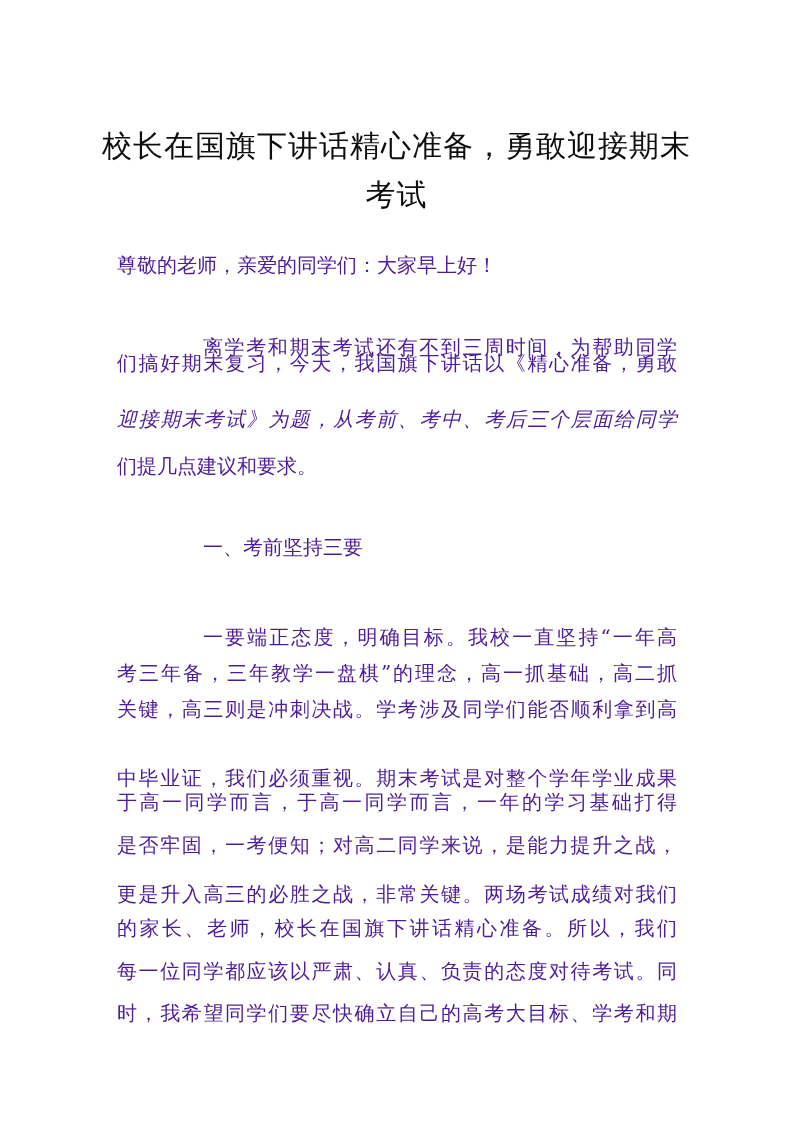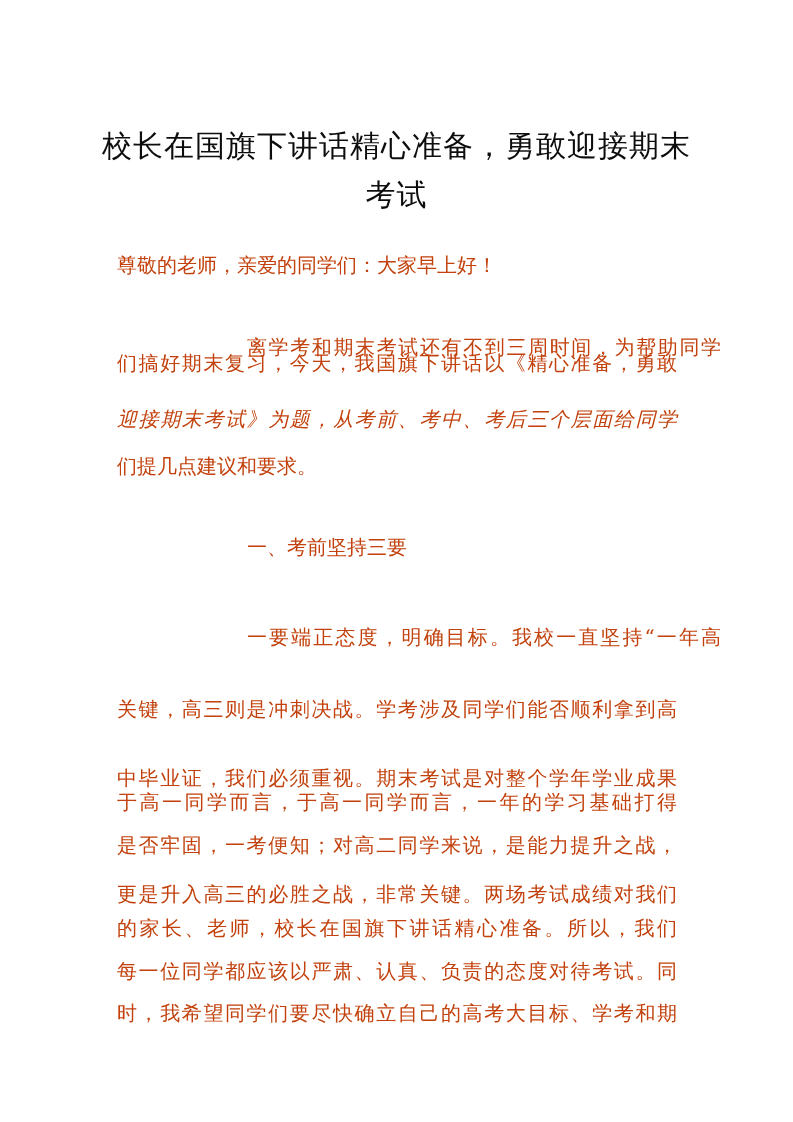--- a/index.html
+++ b/index.html
@@ -31,53 +31,53 @@
     letter-spacing: 1px;
     color: #0d0d0d;
     white-space: nowrap;
   }
   .line {
     position: absolute;
     left: 117px;
     width: 560px;
     font-size: 20px;
     line-height: 30px;
-    color: #c2410c;
+    color: #4c1d95;
     white-space: nowrap;
     text-align: justify;
     text-align-last: justify;
     letter-spacing: 0px;
   }
   .line.last {
     text-align-last: left;
   }
   .line.indent {
     left: 203px;
     width: 474px;
-    margin-left: 44px;
   }
 </style>
 </head>
 <body>
 
 <div class="page">
 
   <div class="title-line" style="top:175px;">考试</div>
   <div class="title-line" style="top:126px;">校长在国旗下讲话精心准备，勇敢迎接期末</div>
 
   <div class="line last" style="top:250px;">尊敬的老师，亲爱的同学们：大家早上好！</div>
 
   <div class="line indent" style="top:332px;">离学考和期末考试还有不到三周时间，为帮助同学</div>
   <div class="line" style="top:348px;">们搞好期末复习，今天，我国旗下讲话以《精心准备，勇敢</div>
   <div class="line" style="top:404px;font-style:italic;">迎接期末考试》为题，从考前、考中、考后三个层面给同学</div>
   <div class="line last" style="top:451px;">们提几点建议和要求。</div>
 
   <div class="line indent last" style="top:532px;">一、考前坚持三要</div>
 
   <div class="line indent" style="top:622px;">一要端正态度，明确目标。我校一直坚持“一年高</div>
+  <div class="line" style="top:658px;">考三年备，三年教学一盘棋”的理念，高一抓基础，高二抓</div>
   <div class="line" style="top:694px;">关键，高三则是冲刺决战。学考涉及同学们能否顺利拿到高</div>
   <div class="line" style="top:763px;">中毕业证，我们必须重视。期末考试是对整个学年学业成果</div>
   <div class="line" style="top:787px;">于高一同学而言，于高一同学而言，一年的学习基础打得</div>
   <div class="line" style="top:830px;">是否牢固，一考便知；对高二同学来说，是能力提升之战，</div>
   <div class="line" style="top:872px;margin-top:7px;">更是升入高三的必胜之战，非常关键。两场考试成绩对我们</div>
   <div class="line" style="top:913px;">的家长、老师，校长在国旗下讲话精心准备。所以，我们</div>
   <div class="line" style="top:956px;">每一位同学都应该以严肃、认真、负责的态度对待考试。同</div>
   <div class="line" style="top:998px;">时，我希望同学们要尽快确立自己的高考大目标、学考和期</div>
 
 </div>

